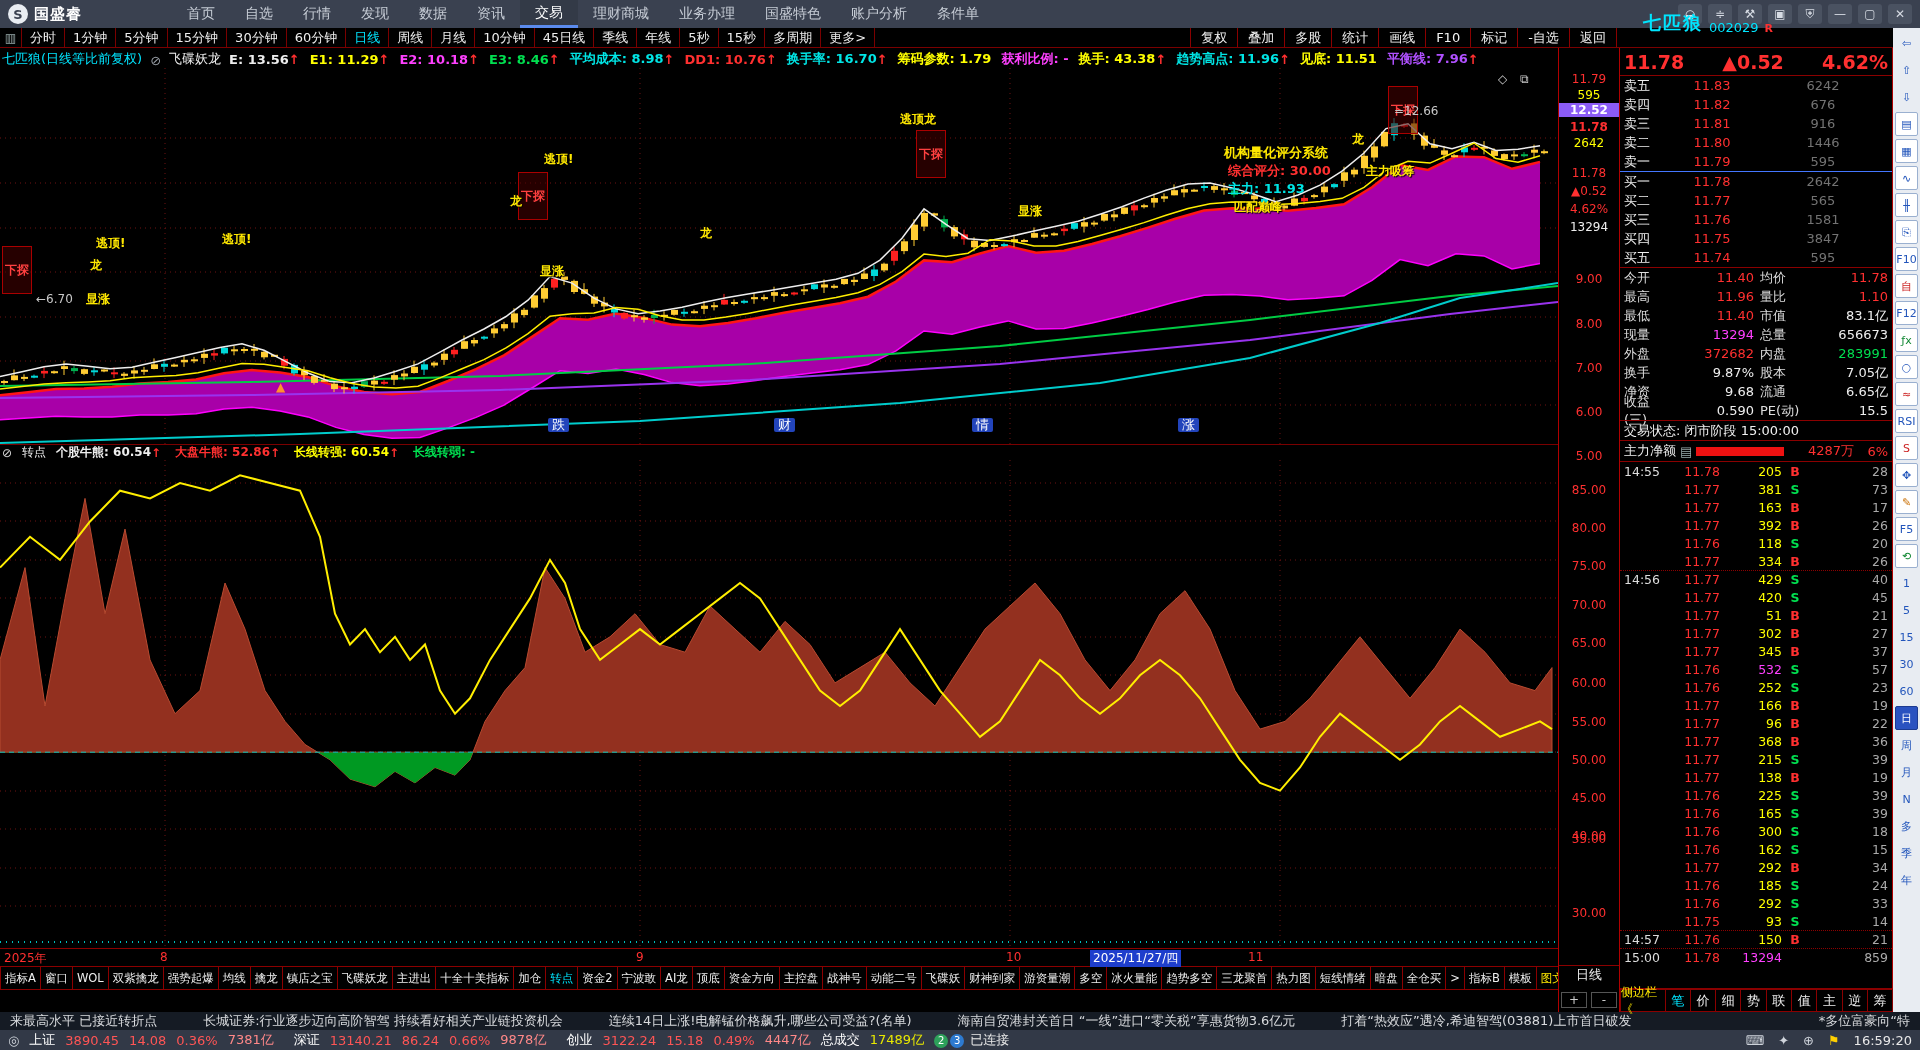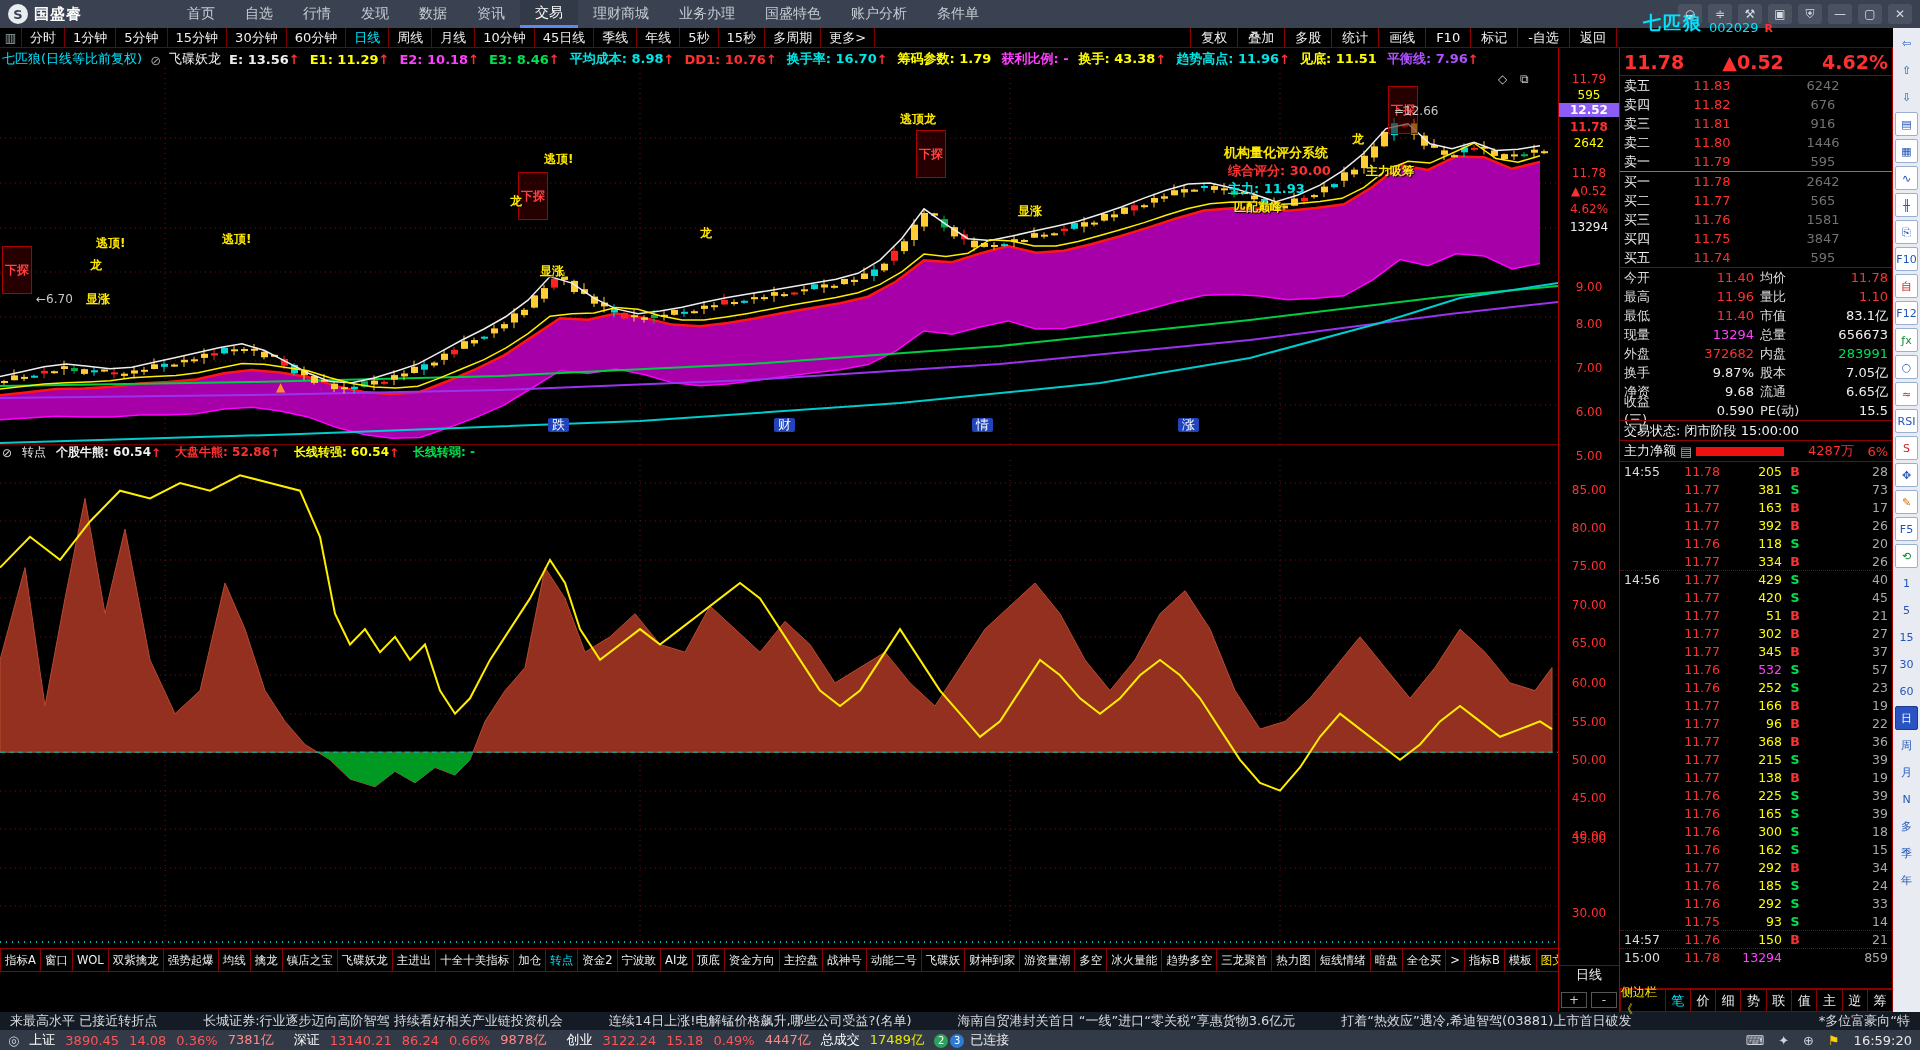--- a/index.html
+++ b/index.html
@@ -777,20 +777,31 @@
                 <rect x="0" y="292.2" width="1558" height="195"></rect>
               </clipPath>
               <polygon points="0,292.2 0,199.9 25,107.6 45,246.0 65,138.4 85,38.4 105,153.7 125,69.1 150,199.9 175,253.7 200,230.6 225,123.0 245,169.1 265,230.6 285,261.4 305,284.5 330,299.8 350,319.1 375,326.8 395,311.4 415,322.9 435,307.5 455,315.2 470,299.8 485,261.4 505,230.6 525,207.6 545,107.6 565,138.4 585,192.2 610,176.8 635,153.7 660,184.5 685,192.2 710,146.0 735,169.1 760,192.2 785,161.4 810,184.5 835,222.9 860,207.6 885,192.2 910,222.9 935,246.0 960,207.6 985,169.1 1010,146.0 1035,123.0 1060,153.7 1085,199.9 1110,230.6 1135,199.9 1160,153.7 1185,130.7 1210,169.1 1235,230.6 1260,269.1 1285,261.4 1310,238.3 1335,207.6 1360,176.8 1385,207.6 1410,238.3 1435,207.6 1460,169.1 1485,192.2 1510,222.9 1535,230.6 1552,207.6 1552,292.2" fill="#93301f" stroke="#b84a30"></polygon>
               <polygon points="0,292.2 0,199.9 25,107.6 45,246.0 65,138.4 85,38.4 105,153.7 125,69.1 150,199.9 175,253.7 200,230.6 225,123.0 245,169.1 265,230.6 285,261.4 305,284.5 330,299.8 350,319.1 375,326.8 395,311.4 415,322.9 435,307.5 455,315.2 470,299.8 485,261.4 505,230.6 525,207.6 545,107.6 565,138.4 585,192.2 610,176.8 635,153.7 660,184.5 685,192.2 710,146.0 735,169.1 760,192.2 785,161.4 810,184.5 835,222.9 860,207.6 885,192.2 910,222.9 935,246.0 960,207.6 985,169.1 1010,146.0 1035,123.0 1060,153.7 1085,199.9 1110,230.6 1135,199.9 1160,153.7 1185,130.7 1210,169.1 1235,230.6 1260,269.1 1285,261.4 1310,238.3 1335,207.6 1360,176.8 1385,207.6 1410,238.3 1435,207.6 1460,169.1 1485,192.2 1510,222.9 1535,230.6 1552,207.6 1552,292.2" fill="#009922" clip-path="url(#cb)"></polygon>
               <line x1="0" y1="292.2" x2="1558" y2="292.2" class="dash-cyn"></line>
               <line x1="0" y1="482" x2="1558" y2="482" class="dot-cyn"></line>
               <polyline points="0,107.6 30,76.8 60,99.9 90,61.5 120,30.7 150,38.4 180,23.0 210,30.7 240,15.3 270,23.0 300,30.7 320,76.8 335,153.7 350,184.5 365,169.1 380,192.2 395,176.8 410,199.9 425,184.5 440,230.6 455,253.7 470,238.3 490,199.9 510,169.1 530,138.4 550,99.9 565,123.0 580,169.1 600,199.9 620,184.5 640,169.1 660,184.5 680,169.1 700,153.7 720,138.4 740,123.0 760,138.4 780,169.1 800,199.9 820,230.6 840,246.0 860,230.6 880,199.9 900,169.1 920,199.9 940,230.6 960,253.7 980,276.8 1000,261.4 1020,230.6 1040,199.9 1060,215.3 1080,238.3 1100,253.7 1120,238.3 1140,215.3 1160,199.9 1180,215.3 1200,238.3 1220,269.1 1240,299.8 1260,322.9 1280,330.6 1300,307.5 1320,276.8 1340,253.7 1360,269.1 1380,284.5 1400,299.8 1420,284.5 1440,261.4 1460,246.0 1480,261.4 1500,276.8 1520,269.1 1540,261.4 1552,269.1" class="ln yel2"></polyline>
             </svg>
         </div>
 
+        <div class="dateaxis">
+          <div>
+
+          <div class="dlabel r" style="left: 4px;"><span>2025年</span></div>
+              <div class="dlabel r" style="left: 160px;"><span>8</span></div>
+              <div class="dlabel r" style="left: 636px;"><span>9</span></div>
+              <div class="dlabel r" style="left: 1006px;"><span>10</span></div>
+              <div class="dlabel r" style="left: 1248px;"><span>11</span></div>
+              <div class="dlabel sel" style="left: 1090px;"><span>2025/11/27/四</span></div>
+            </div>
+        </div>
 
         <div class="tabrow">
 
         <div class="tab">
               <span>指标A</span>
             </div>
             <div class="tab">
               <span>窗口</span>
             </div>
             <div class="tab">
@@ -903,21 +914,21 @@
 
         <div class="axlabel r" style="top: 24px;"><span>11.79</span></div>
             <div class="axlabel y" style="top: 40px;"><span>595</span></div>
             <div class="axlabel sel" style="top: 55px;"><span>12.52</span></div>
             <div class="axlabel rb" style="top: 72px;"><span>11.78</span></div>
             <div class="axlabel y" style="top: 88px;"><span>2642</span></div>
             <div class="axlabel r" style="top: 118px;"><span>11.78</span></div>
             <div class="axlabel r" style="top: 136px;"><span>▲0.52</span></div>
             <div class="axlabel r" style="top: 154px;"><span>4.62%</span></div>
             <div class="axlabel w" style="top: 172px;"><span>13294</span></div>
-            <div class="axlabel r" style="top: 232px;"><span>9.00</span></div>
+            <div class="axlabel r" style="top: 224px;"><span>9.00</span></div>
             <div class="axlabel r" style="top: 269px;"><span>8.00</span></div>
             <div class="axlabel r" style="top: 313px;"><span>7.00</span></div>
             <div class="axlabel r" style="top: 357px;"><span>6.00</span></div>
             <div class="axlabel r" style="top: 401px;"><span>5.00</span></div>
             <div class="axlabel r" style="top: 435px;"><span>85.00</span></div>
             <div class="axlabel r" style="top: 473px;"><span>80.00</span></div>
             <div class="axlabel r" style="top: 511px;"><span>75.00</span></div>
             <div class="axlabel r" style="top: 550px;"><span>70.00</span></div>
             <div class="axlabel r" style="top: 588px;"><span>65.00</span></div>
             <div class="axlabel r" style="top: 628px;"><span>60.00</span></div>

